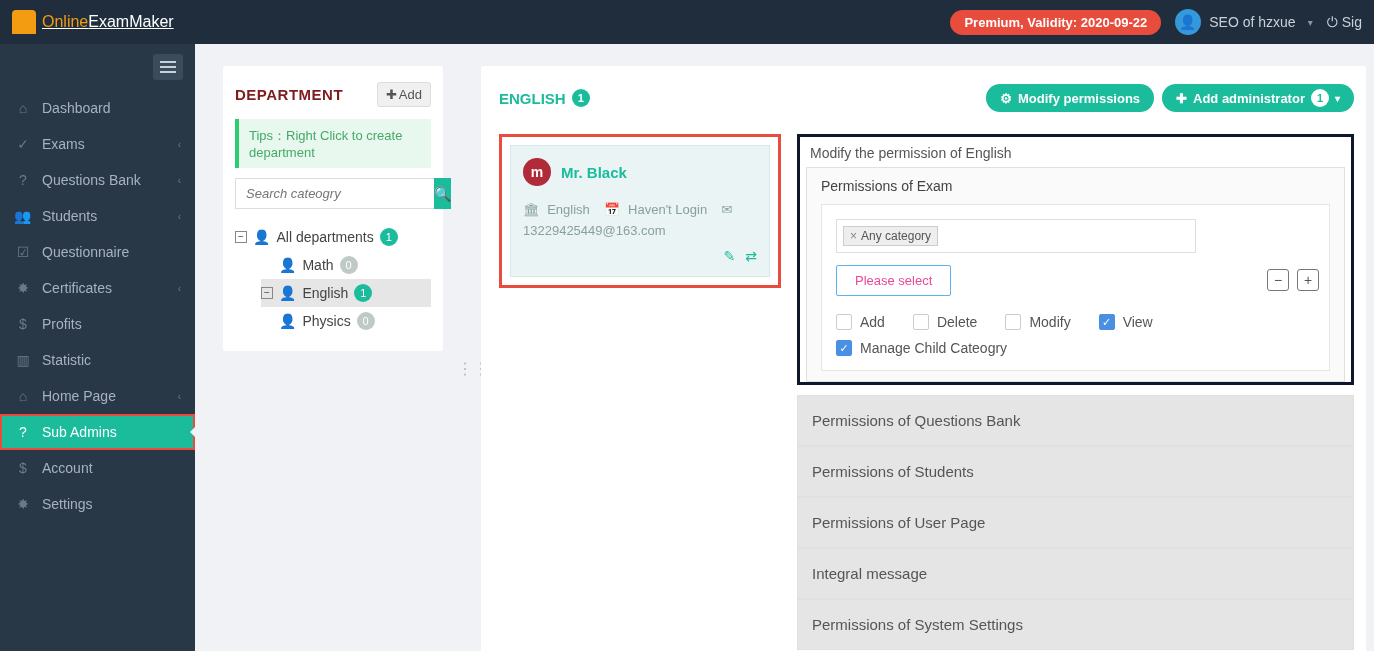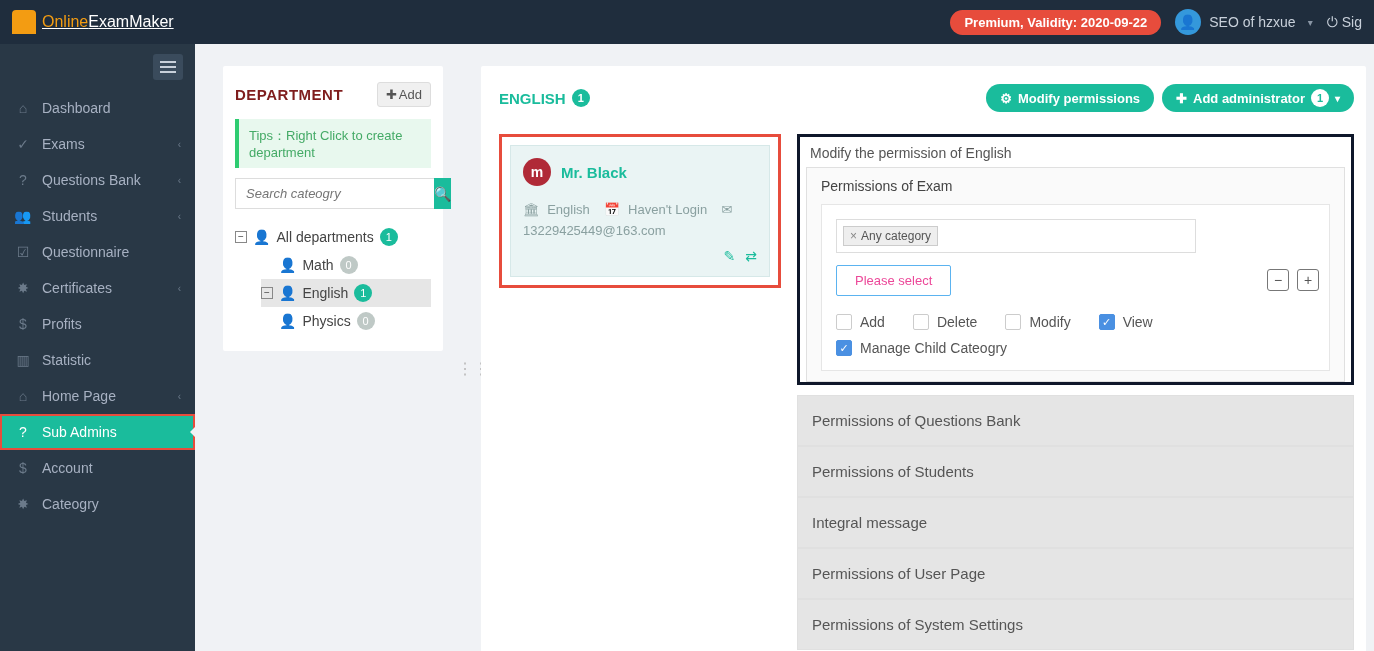--- a/index.html
+++ b/index.html
@@ -162,21 +162,21 @@
         <div class="nav-item active highlight-box">
           <span class="ico">?</span>
           <span>Sub Admins</span>
         </div>
         <div class="nav-item">
           <span class="ico">$</span>
           <span>Account</span>
         </div>
         <div class="nav-item">
           <span class="ico">✸</span>
-          <span>Cateogry</span>
+          <span>Settings</span>
         </div>
       </div>
   </div>
 
   <div class="main">
 
     <div class="panel dept-panel">
       <div class="dept-head">
         <h3>DEPARTMENT</h3>
         <div class="add-btn">
@@ -308,20 +308,20 @@
                 </label>
               </div>
             </div>
           </div>
         </div>
       </div>
 
       <div id="accordion-list" style="margin-top:10px; margin-left:298px;">
           <div class="accordion">Permissions of Questions Bank</div>
           <div class="accordion">Permissions of Students</div>
+          <div class="accordion">Permissions of User Page</div>
           <div class="accordion">Integral message</div>
-          <div class="accordion">Permissions of User Page</div>
           <div class="accordion">Permissions of System Settings</div>
         </div>
 
     </div>
   </div>
 </div>
 
 </body></html>

